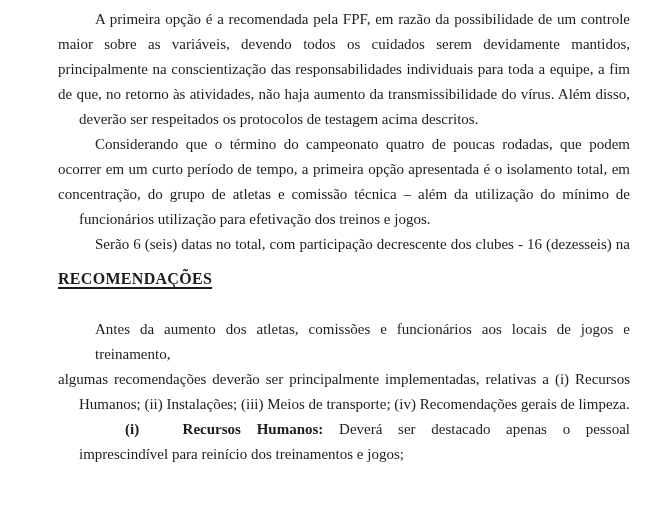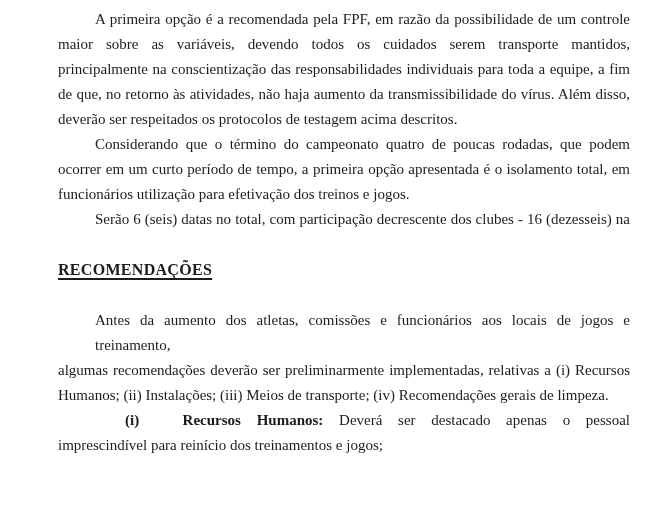--- a/index.html
+++ b/index.html
@@ -20,64 +20,65 @@
     color: #1c1c1c;
     background: #ffffff;
   }
   .para { margin: 0; }
   .line {
     line-height: 25px;
     text-align: justify;
     text-align-last: justify;
     white-space: normal;
   }
-  .line.last { text-align-last: left; }
+  .line.last { text-align-last: left; margin-left: 21px; }
   .line.first { padding-left: 37px; }
   .heading {
     font-size: 16px;
     font-weight: bold;
     text-decoration: underline;
     text-decoration-thickness: 2px;
     text-underline-offset: 3px;
     letter-spacing: 0.3px;
     line-height: 25px;
-    margin: 25px 0 26px 0;
+    margin: 9px 0 26px 0;
   }
   .item-first { padding-left: 67px; font-family: Liberation Serif, serif; }
   .b { font-weight: bold; }
   .tab-gap { display: inline-block; width: 12px; }
 </style>
 </head>
 <body>
 
 <div class="page">
 
   <div class="para">
     <div class="line first">A primeira opção é a recomendada pela FPF, em razão da possibilidade de um controle</div>
-    <div class="line">maior sobre as variáveis, devendo todos os cuidados serem transporte mantidos,</div>
+    <div class="line">maior sobre as variáveis, devendo todos os cuidados serem devidamente mantidos,</div>
     <div class="line">principalmente na conscientização das responsabilidades individuais para toda a equipe, a fim</div>
     <div class="line">de que, no retorno às atividades, não haja aumento da transmissibilidade do vírus. Além disso,</div>
     <div class="line last">deverão ser respeitados os protocolos de testagem acima descritos.</div>
   </div>
 
   <div class="para">
     <div class="line first">Considerando que o término do campeonato quatro de poucas rodadas, que podem</div>
     <div class="line">ocorrer em um curto período de tempo, a primeira opção apresentada é o isolamento total, em</div>
+    <div class="line">concentração, do grupo de atletas e comissão técnica – além da utilização do mínimo de</div>
     <div class="line last">funcionários utilização para efetivação dos treinos e jogos.</div>
   </div>
 
   <div class="para">
     <div class="line first">Serão 6 (seis) datas no total, com participação decrescente dos clubes - 16 (dezesseis) na</div>
   </div>
 
   <div class="heading">RECOMENDAÇÕES</div>
 
   <div class="para">
     <div class="line first">Antes da aumento dos atletas, comissões e funcionários aos locais de jogos e treinamento,</div>
-    <div class="line">algumas recomendações deverão ser preliminarmente implementadas, relativas a (i) Recursos</div>
+    <div class="line">algumas recomendações deverão ser principalmente implementadas, relativas a (i) Recursos</div>
     <div class="line last">Humanos; (ii) Instalações; (iii) Meios de transporte; (iv) Recomendações gerais de limpeza.</div>
   </div>
 
   <div class="para">
     <div class="line item-first">
       <span class="b">(i)</span>
       <span class="tab-gap"></span>
       <span class="b">Recursos Humanos:</span>
       <span>Deverá ser destacado apenas o pessoal</span>
     </div>

